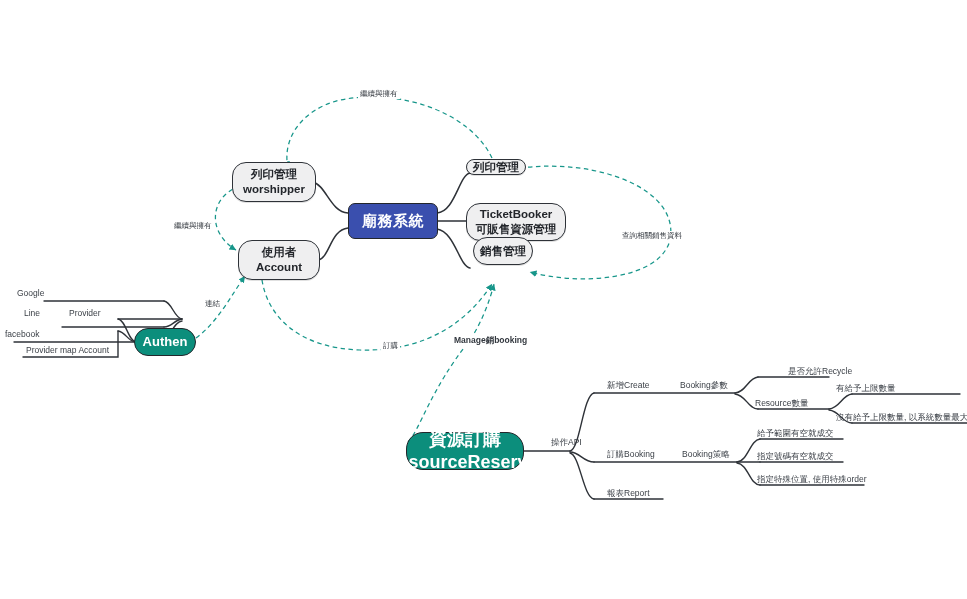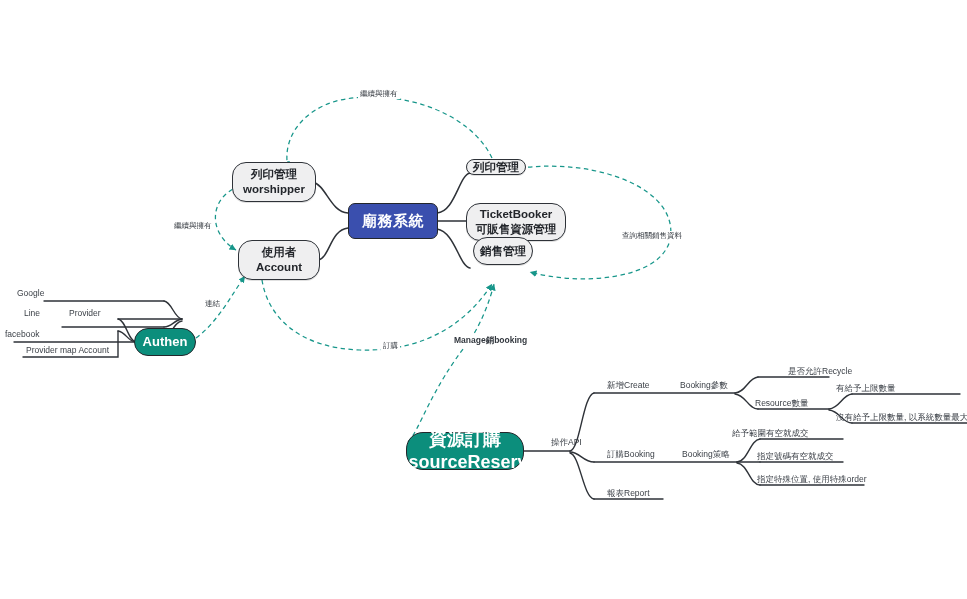--- a/index.html
+++ b/index.html
@@ -211,21 +211,21 @@
 
 <div class="leaf" style="left:607px; top:380px;">新增Create</div>
 <div class="leaf" style="left:680px; top:380px;">Booking參數</div>
 <div class="leaf" style="left:788px; top:366px;">是否允許Recycle</div>
 <div class="leaf" style="left:755px; top:398px;">Resource數量</div>
 <div class="leaf" style="left:836px; top:383px;">有給予上限數量</div>
 <div class="leaf" style="left:836px; top:412px;">沒有給予上限數量, 以系統數量最大上限</div>
 
 <div class="leaf" style="left:607px; top:449px;">訂購Booking</div>
 <div class="leaf" style="left:682px; top:449px;">Booking策略</div>
-<div class="leaf" style="left:732px; top:428px;">給予範圍有空就成交</div>
+<div class="leaf" style="left:757px; top:428px;">給予範圍有空就成交</div>
 <div class="leaf" style="left:757px; top:451px;">指定號碼有空就成交</div>
 <div class="leaf" style="left:757px; top:474px;">指定特殊位置, 使用特殊order</div>
 
 <div class="leaf" style="left:607px; top:488px;">報表Report</div>
 
 <div class="rel" style="left:358px; top:89px;">繼續與擁有</div>
 <div class="rel" style="left:172px; top:221px;">繼續與擁有</div>
 <div class="rel" style="left:620px; top:231px;">查詢相關銷售資料</div>
 <div class="rel" style="left:203px; top:299px;">連結</div>
 <div class="rel" style="left:381px; top:341px;">訂購</div>

